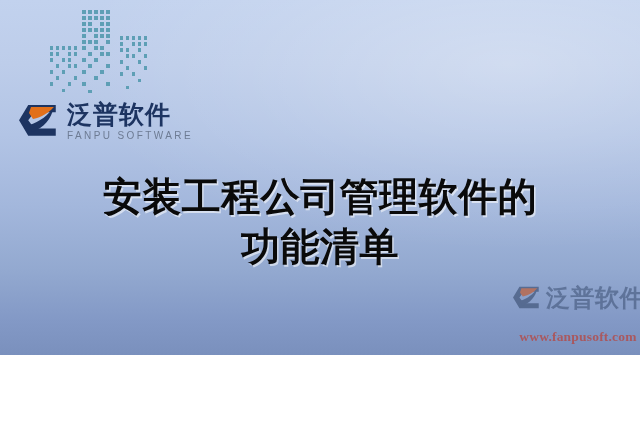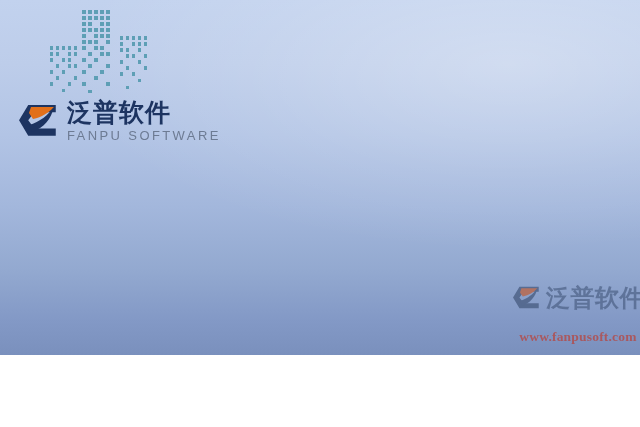--- a/index.html
+++ b/index.html
@@ -78,21 +78,21 @@
   .logo-cn {
     font-size: 25px;
     font-weight: bold;
     color: #1d3461;
     letter-spacing: 1px;
     font-family: "DejaVu Sans", "Liberation Sans", sans-serif;
     white-space: nowrap;
   }
   .logo-en {
     margin-top: 4px;
-    font-size: 13px;
+    font-size: 10px;
     color: #6d7b93;
     letter-spacing: 2.4px;
     font-family: "Liberation Sans", sans-serif;
     white-space: nowrap;
   }
 
   
   .headline {
     position: absolute;
     left: 0;
@@ -264,20 +264,24 @@
         <path d="M13 6 L36 6 C30 12 24 16 15 18 L11 12 Z" fill="#e2701a"></path>
         <path d="M36 6 C33 18 26 27 14 31 L11 24 C22 21 30 14 36 6 Z" fill="#1d3461"></path>
       </svg>
     </span>
     <span class="logo-text">
       <span class="logo-cn">泛普软件</span>
       <span class="logo-en">FANPU SOFTWARE</span>
     </span>
   </div>
 
+  <div class="headline">
+    <span class="headline-line">安装工程公司管理软件的</span>
+    <span class="headline-line">功能清单</span>
+  </div>
 
   <div class="watermark">
     <span class="wm-row">
       <span class="wm-mark">
         <svg width="30" height="28" viewBox="0 0 42 40" xmlns="http://www.w3.org/2000/svg" aria-hidden="true">
           <path d="M11 2 L38 2 L38 9 L17 9 L11 17 L17 25 L38 25 L38 32 L11 32 L2 17 Z" fill="#44587c" transform="translate(-1,2) scale(1.02)"></path>
           <path d="M13 6 L36 6 C30 12 24 16 15 18 L11 12 Z" fill="#c0603a"></path>
           <path d="M36 6 C33 18 26 27 14 31 L11 24 C22 21 30 14 36 6 Z" fill="#44587c"></path>
         </svg>
       </span>

